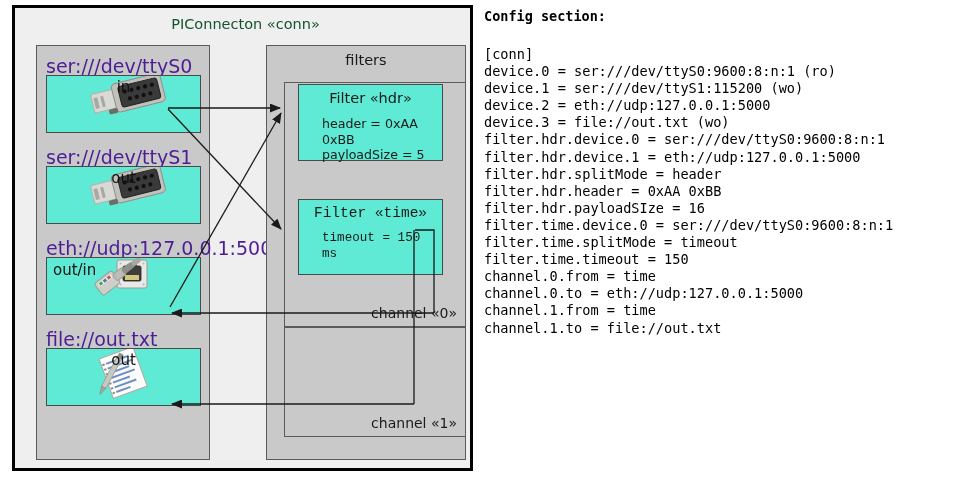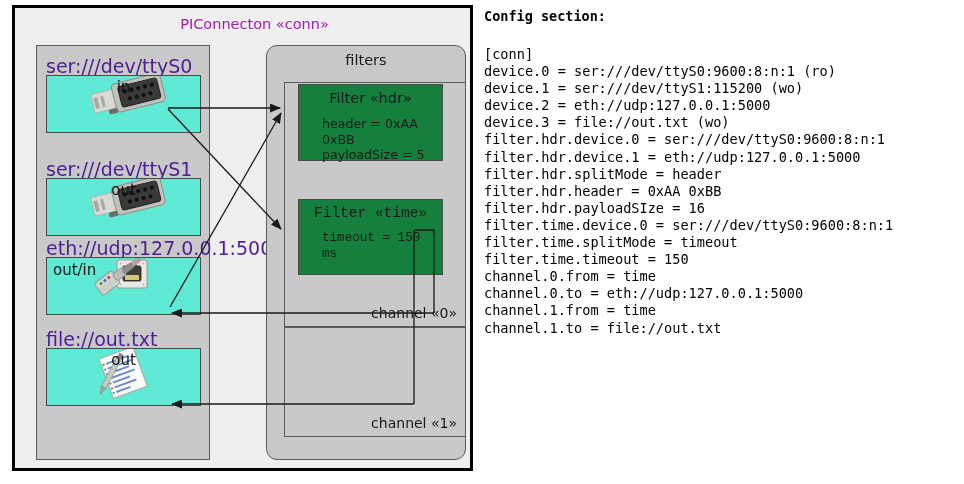--- a/index.html
+++ b/index.html
@@ -32,43 +32,41 @@
     border: 3px solid #000000;
     box-sizing: border-box;
   }
   .diagram-title {
     position: absolute;
     left: 0;
     top: 8px;
     width: 461px;
     text-align: center;
     font-size: 14.5px;
-    color: #a21caf;
-    padding-left: 9px;
+    color: #14532d;
   }
 
   
   .group-box {
     position: absolute;
     background: #c9c9c9;
     border: 1.5px solid #5b5b5b;
     box-sizing: border-box;
   }
   #devices-group {
     left: 21px;
     top: 37px;
     width: 174px;
     height: 415px;
   }
   #filters-group {
     left: 251px;
     top: 37px;
     width: 200px;
     height: 415px;
-    border-radius: 11px;
   }
   .group-title {
     position: absolute;
     top: 6px;
     width: 100%;
     text-align: center;
     font-size: 14.5px;
     color: #1a1a1a;
   }
 
@@ -111,21 +109,21 @@
     top: 3px;
   }
   .icon-wrap {
     position: absolute;
     inset: 0;
   }
 
   
   .filter-box {
     position: absolute;
-    background: #15803d;
+    background: #5eead4;
     border: 1.5px solid #4a4a4a;
     box-sizing: border-box;
   }
   #filter-hdr {
     left: 31px;
     top: 38px;
     width: 145px;
     height: 77px;
   }
   #filter-time {
@@ -249,21 +247,21 @@
                 </g>
                 <rect x="2" y="10" width="4" height="11" fill="#a9a9a3"></rect>
                 <rect x="9" y="10" width="3" height="11" fill="#a9a9a3"></rect>
                 <rect x="14" y="25" width="9" height="5" rx="1.5" fill="#6e6e68"></rect>
               </g>
             </svg>
           </div>
         </div>
       </div>
 
-      <div class="device" style="top:103px;margin-top:12px;">
+      <div class="device" style="top:103px;">
         <div class="device-label">ser:///dev/ttyS1</div>
         <div class="device-box">
           <div class="device-dir">out</div>
           <div class="icon-wrap">
             <svg width="155" height="56" viewBox="0 0 155 56">
               <g transform="translate(42,13) rotate(-14)">
                 <rect x="0" y="6" width="26" height="19" rx="2" fill="#d9d9d5" stroke="#b4b4ae" stroke-width="1"></rect>
                 <rect x="22" y="1" width="50" height="29" rx="4" fill="#c2c2bd" stroke="#8e8e88" stroke-width="1"></rect>
                 <rect x="28" y="5" width="40" height="21" rx="3" fill="#3a3a3a" stroke="#232323" stroke-width="1"></rect>
                 <g fill="#101010">

